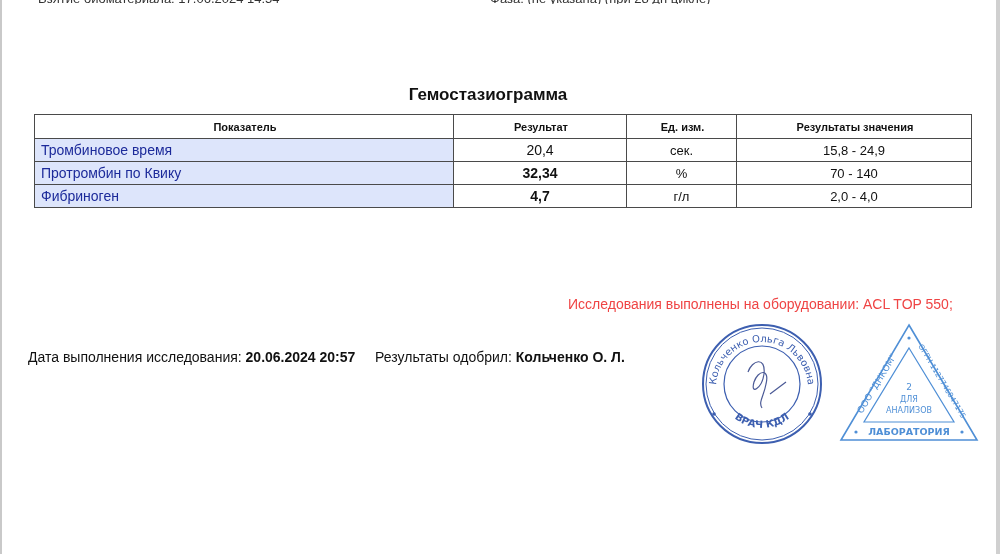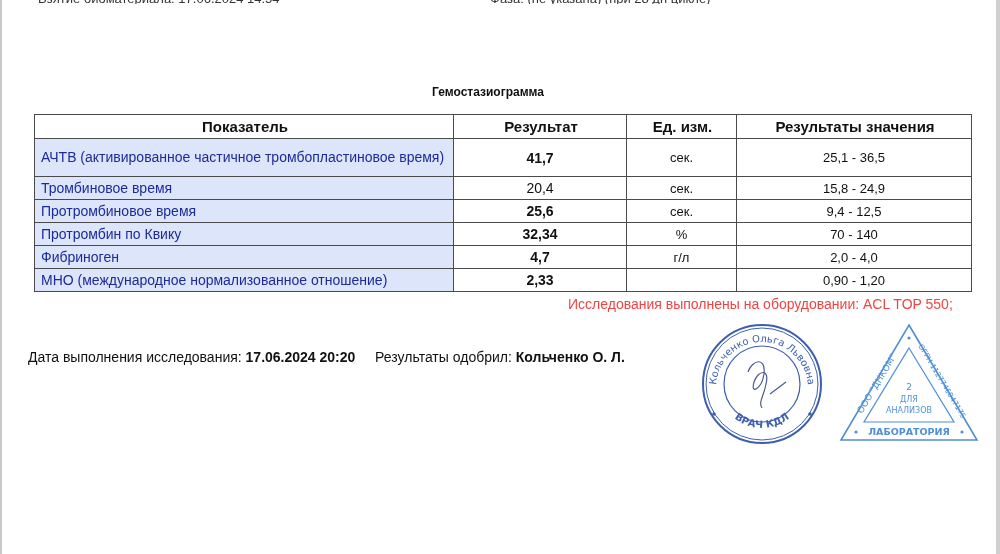--- a/index.html
+++ b/index.html
@@ -12,30 +12,30 @@
     .page-edge-left { position: absolute; left: 0; top: 0; width: 2px; height: 554px; background: #c9c9c9; }
     .page-edge-right { position: absolute; left: 996px; top: 0; width: 4px; height: 554px; background: #d0d0d0; }
     .cut-text {
       position: absolute; top: -9px; font-size: 13px; color: #333;
       white-space: nowrap; overflow: hidden; height: 13px;
     }
     .cut-left { left: 38px; width: 280px; }
     .cut-right { left: 490px; width: 270px; }
     .title {
       position: absolute; left: 0; width: 976px; top: 85px;
-      text-align: center; font-weight: bold; font-size: 12px; color: #111;
+      text-align: center; font-weight: bold; font-size: 17px; color: #111;
     }
     table.results {
       position: absolute; left: 34px; top: 114px;
       border-collapse: collapse; font-size: 14px;
     }
     table.results th, table.results td {
       border: 1px solid #4a4a4a; padding: 0 6px; height: 22px;
     }
-    table.results th { font-weight: bold; font-size: 15px; height: 23px; text-align: center; padding-left: 8px; }
+    table.results th { font-weight: bold; font-size: 11px; height: 23px; text-align: center; padding-left: 8px; }
     table.results td.name {
       background: #dde5fb; color: #1c2a9a; text-align: left; width: 406px;
       line-height: 17px;
     }
     table.results tr.tall td { height: 37px; }
     td.result { width: 160px; text-align: center; }
     td.result.bold { font-weight: bold; }
     td.unit { width: 96px; text-align: center; font-size: 13px; }
     td.ref { width: 222px; text-align: center; font-size: 13px; }
     col.c1 { width: 419px; } col.c2 { width: 173px; } col.c3 { width: 110px; } col.c4 { width: 233px; }
@@ -71,64 +71,46 @@
     </colgroup>
   <thead>
     <tr>
       <th>Показатель</th>
       <th>Результат</th>
       <th>Ед. изм.</th>
       <th>Результаты значения</th>
     </tr>
   </thead>
   <tbody>
-    <tr class="tall">
-      <td class="name">АЧТВ (активированное частичное тромбопластиновое время)</td>
-      <td class="result bold">41,7</td>
-      <td class="unit">сек.</td>
-      <td class="ref">25,1 - 36,5</td>
-    </tr>
     <tr>
       <td class="name">Тромбиновое время</td>
       <td class="result">20,4</td>
       <td class="unit">сек.</td>
       <td class="ref">15,8 - 24,9</td>
-    </tr>
-    <tr>
-      <td class="name">Протромбиновое время</td>
-      <td class="result bold">25,6</td>
-      <td class="unit">сек.</td>
-      <td class="ref">9,4 - 12,5</td>
     </tr>
     <tr>
       <td class="name">Протромбин по Квику</td>
       <td class="result bold">32,34</td>
       <td class="unit">%</td>
       <td class="ref">70 - 140</td>
     </tr>
     <tr>
       <td class="name">Фибриноген</td>
       <td class="result bold">4,7</td>
       <td class="unit">г/л</td>
       <td class="ref">2,0 - 4,0</td>
     </tr>
-    <tr>
-      <td class="name">МНО (международное нормализованное отношение)</td>
-      <td class="result bold">2,33</td>
-      <td class="unit"></td>
-      <td class="ref">0,90 - 1,20</td>
-    </tr>
   </tbody>
 </table>
 
 <div class="equipment">Исследования выполнены на оборудовании: ACL TOP 550;</div>
 
 <div class="footer">
   <span>Дата выполнения исследования:</span>
-  <span class="b">17.06.2024 20:20</span>
+  <span class="b">20.06.2024 20:57</span>
   <span class="gap"></span>
   <span>Результаты одобрил:</span>
   <span class="b">Кольченко О. Л.</span>
 </div>
 
 <svg class="stamp stamp-round" viewBox="0 0 124 124">
   <defs>
     <path id="arcTop" d="M 16,66 A 46,46 0 1 1 108,66"></path>
     <path id="arcBottom" d="M 30,92 A 44,44 0 0 0 94,92"></path>
   </defs>

